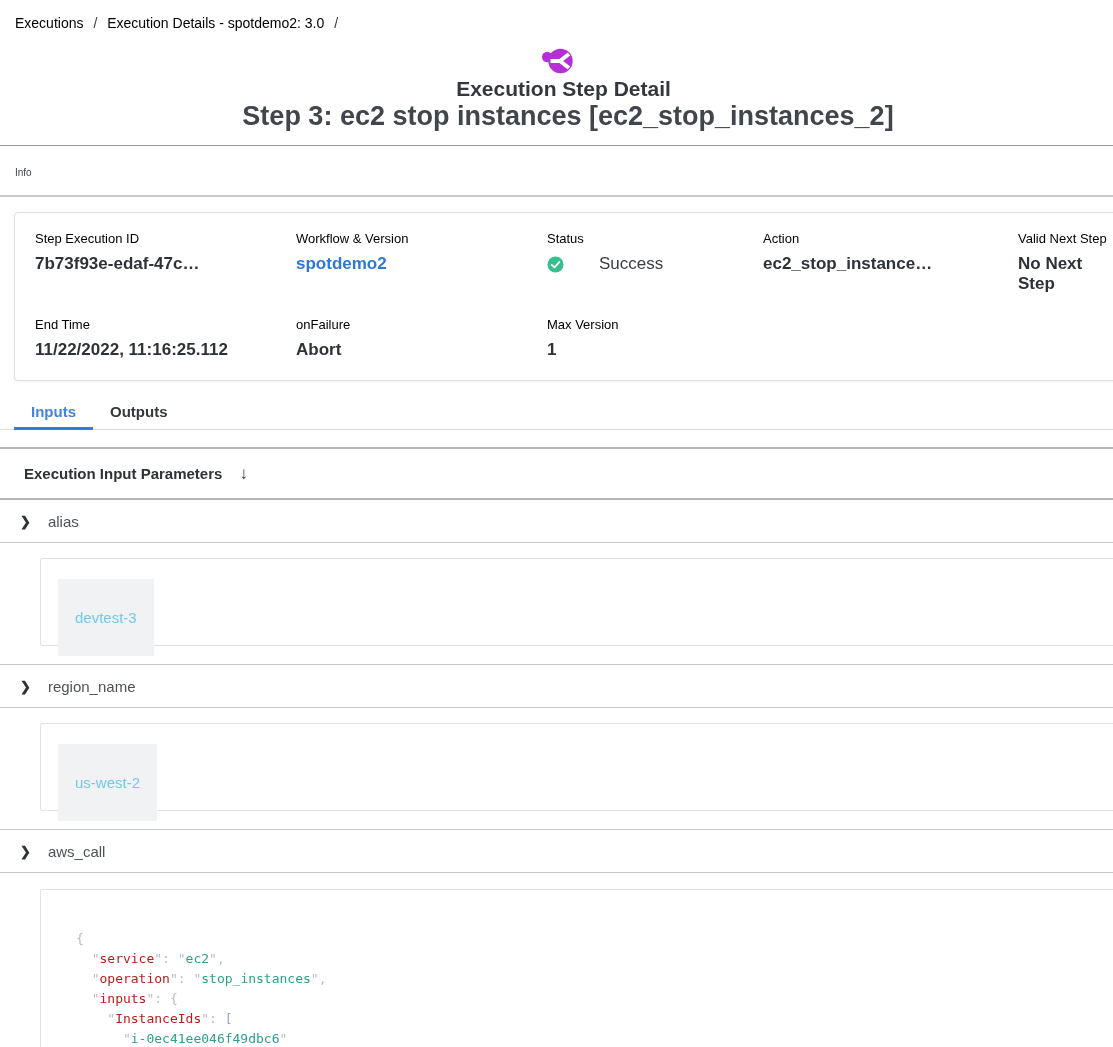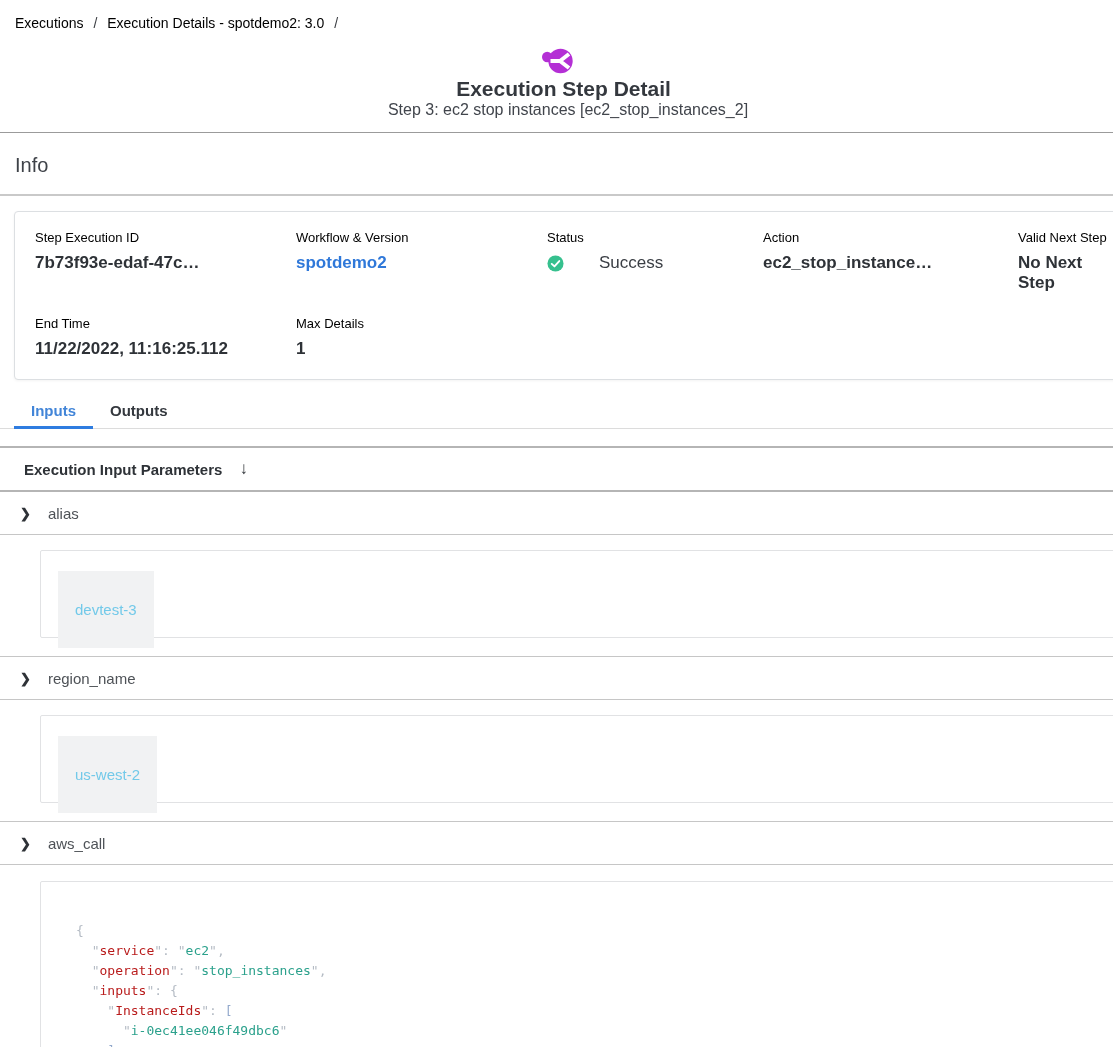--- a/index.html
+++ b/index.html
@@ -13,25 +13,25 @@
 
   
   .breadcrumb { padding:15px 0 0 15px; font-size:14px; color:#3a3d42; }
   .breadcrumb .crumb-link { color:#000000; text-decoration:none; cursor:pointer; }
   .breadcrumb .sep { margin:0 6px; color:#3a3d42; }
 
   
   .title-row { display:flex; align-items:center; padding:14px 0 0 14px;flex-direction:column; }
   .brand-icon { width:32px; height:32px; flex:0 0 auto; margin-right:13px; }
   .page-title { font-size:21px; font-weight:bold; color:#34383e; }
-  .page-subtitle { font-size:16px; font-weight:normal; color:#41454c; margin-left:9px; }
+  .page-subtitle { font-size:27px; font-weight:bold; color:#41454c; margin-left:9px; }
 
   hr { border:none; margin:0; }
   .hr-title { border-top:1px solid #9b9b9b; margin-top:13px; }
-  .info-title { font-size:20px; color:#3e4248; padding:21px 16px 0 15px; }
+  .info-title { font-size:10px; color:#3e4248; padding:21px 16px 0 15px; }
   .hr-info { border-top:2px solid #c9c9c9; margin-top:17px; }
 
   
   .card {
     margin:15px -6px 0 14px;
     border:1px solid #dcdfe2; border-radius:4px;
     box-shadow:0 1px 3px rgba(0,0,0,0.05);
     padding:18px 0 20px 20px;
     display:grid;
     grid-template-columns:261px 251px 216px 255px 1fr;
@@ -53,21 +53,21 @@
   .tab.active { color:#4285d8; }
   .tab.active::after {
     content:""; position:absolute; left:0; right:0; bottom:-1px;
     height:3px; background:#2e7ce0;
   }
 
   .hr-strong { border-top:2px solid #b5b5b5; margin-top:17px; }
 
   
   .param-header {
-    height:44px; display:flex; align-items:center; padding-left:24px;
+    height:51px; display:flex; align-items:center; padding-left:24px;
     border-bottom:2px solid #b5b5b5;
     font-size:15px; font-weight:bold; color:#2e3237;
   }
   .sort-arrow { margin-left:17px; font-size:17px; color:#2e3237; cursor:pointer; }
 
   
   .param-row {
     height:43px; display:flex; align-items:center; padding-left:20px;
     border-bottom:1px solid #c6c6c6; cursor:pointer;
   }
@@ -150,21 +150,25 @@
   </div>
   <div class="cell">
     <div class="label">Valid Next Step</div>
     <div class="value">No Next Step</div>
   </div>
   <div class="cell">
     <div class="label">End Time</div>
     <div class="value">11/22/2022, 11:16:25.112</div>
   </div>
   <div class="cell">
-    <div class="label">Max Details</div>
+    <div class="label">onFailure</div>
+    <div class="value">Abort</div>
+  </div>
+  <div class="cell">
+    <div class="label">Max Version</div>
     <div class="value">1</div>
   </div>
   <div class="cell"></div>
 </div>
 
 <div class="tabs">
   <div class="tab active">Inputs</div>
   <div class="tab">Outputs</div>
 </div>
 

